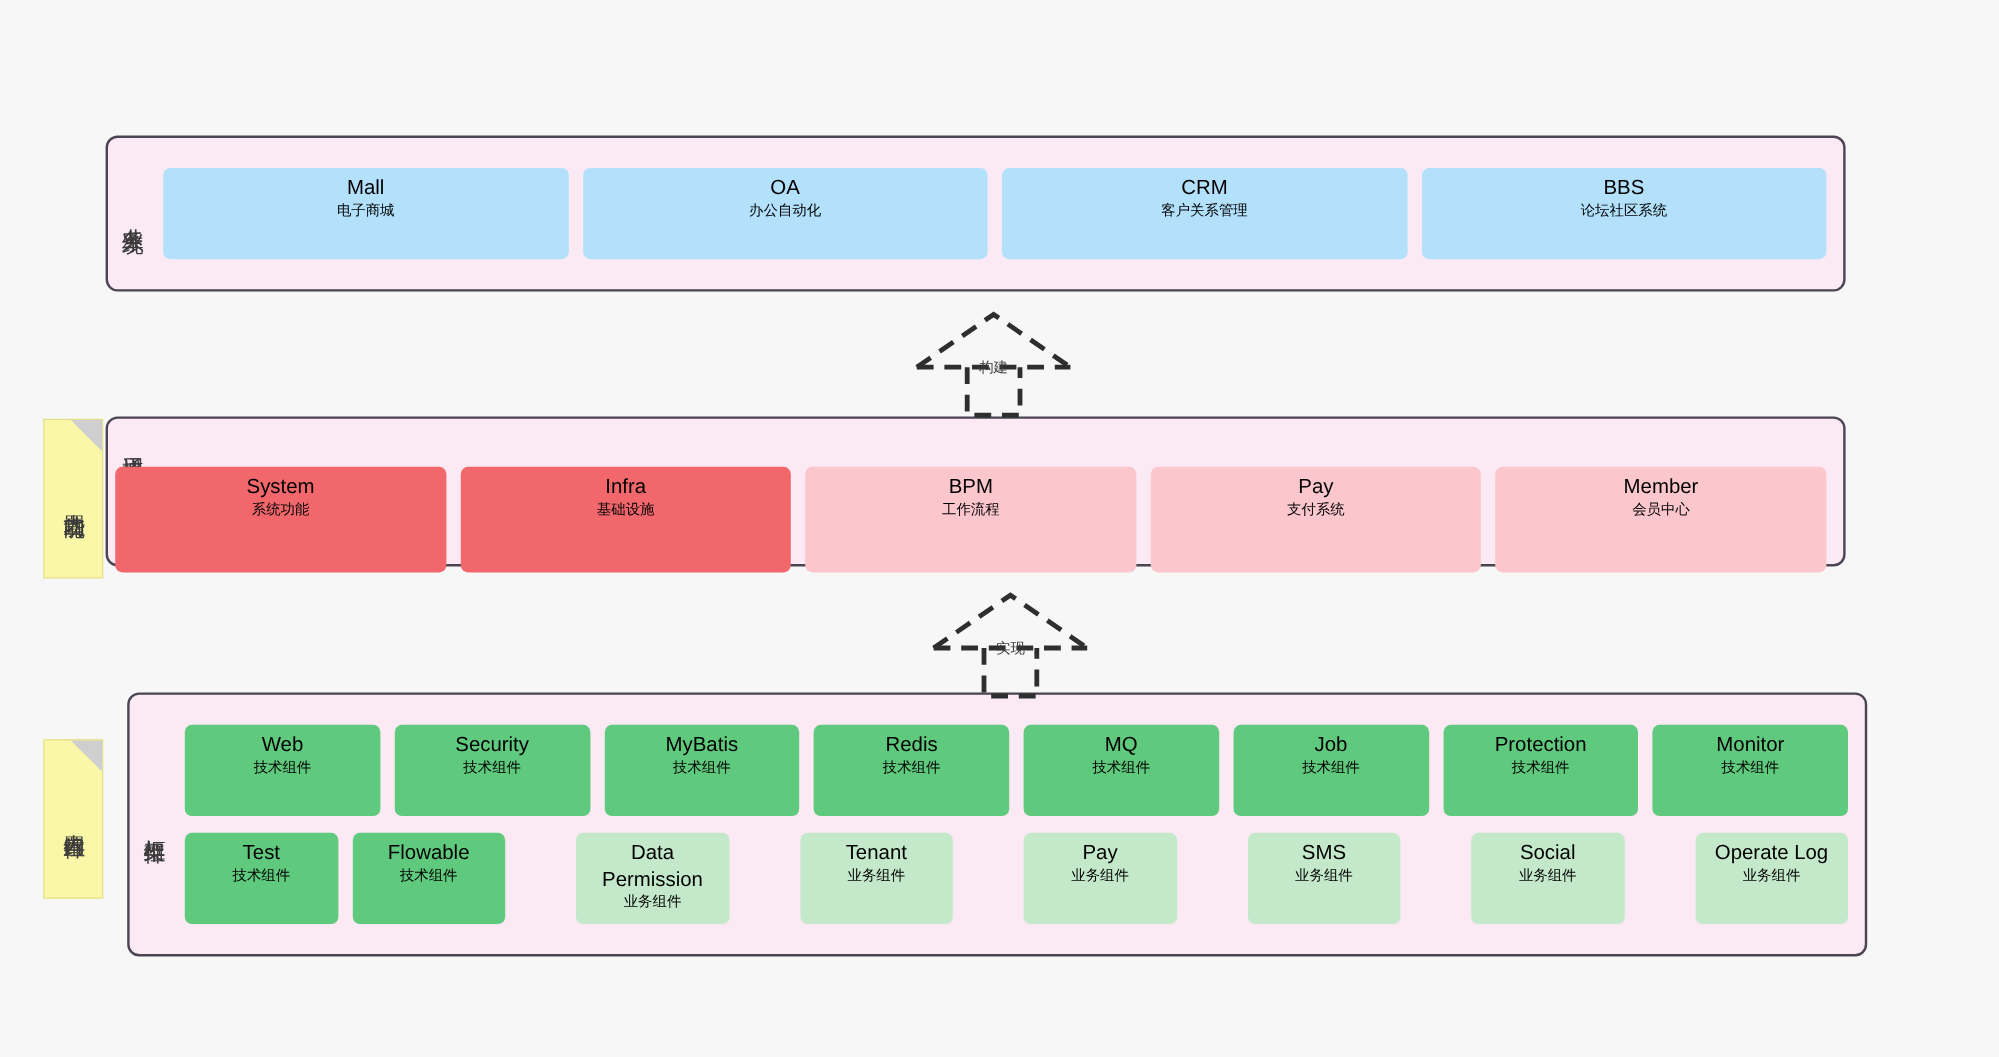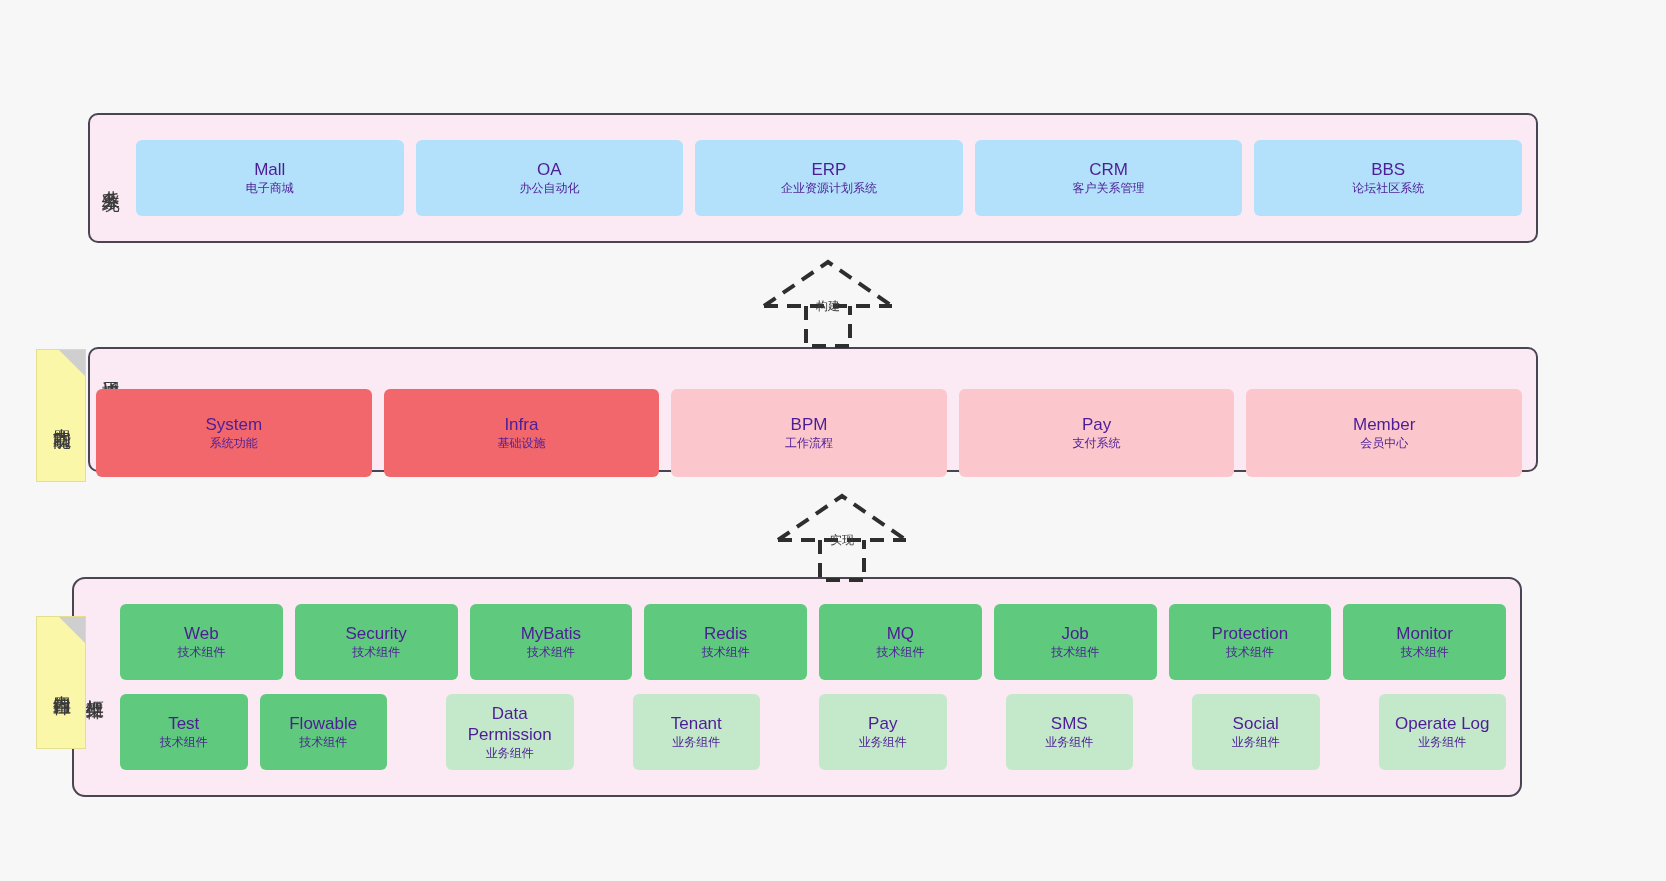--- a/index.html
+++ b/index.html
@@ -59,25 +59,24 @@
     justify-content:space-between;
   }
 
   
   .card{
     flex:1 1 0;
     border-radius:6px;
     display:flex;
     flex-direction:column;
     align-items:center;
-    justify-content:center;
     text-align:center;
     font-size:17px;
     line-height:1.28;
-    color:#4c1d95;
+    color:#000000;
     box-sizing:border-box;
     padding:6px 4px;
     user-select:none;
   }
   .card .en{font-size:17px;}
   .card .cn{font-size:12px;}
   .card.blue{background:#b3e0fb;height:76px;}
   .card.red{background:#f2676b;height:88px;}
   .card.pink{background:#fbc7cd;height:88px;}
   .card.green{background:#5fc97d;height:76px;}
@@ -135,24 +134,20 @@
 
       <div class="card blue">
         <span class="en">Mall</span>
         <span class="cn">电子商城</span>
       </div>
       <div class="card blue">
         <span class="en">OA</span>
         <span class="cn">办公自动化</span>
       </div>
       <div class="card blue">
-        <span class="en">ERP</span>
-        <span class="cn">企业资源计划系统</span>
-      </div>
-      <div class="card blue">
         <span class="en">CRM</span>
         <span class="cn">客户关系管理</span>
       </div>
       <div class="card blue">
         <span class="en">BBS</span>
         <span class="cn">论坛社区系统</span>
       </div>
 
     </div>
   </div>
@@ -206,21 +201,21 @@
       <polyline points="46,48 46,88 90,88 90,48" fill="none" stroke="#2e2e2e" stroke-width="4" stroke-dasharray="14,9"></polyline>
     </svg>
     <span class="lbl" style="top:40px;">实现</span>
   </div>
 
   <div class="note" style="left:36px;top:616px;width:50px;height:133px;">
     <span class="fold"></span>
     <span>内置组件</span>
   </div>
 
-  <div class="layer" style="left:72px;top:577px;width:1450px;height:220px;border-radius:13px;">
+  <div class="layer" style="left:106px;top:577px;width:1450px;height:220px;">
     <div class="layer-title">框架组件</div>
     <div class="layer-body two-row">
 
       <div class="row">
         <div class="card green">
           <span class="en">Web</span>
           <span class="cn">技术组件</span>
         </div>
         <div class="card green">
           <span class="en">Security</span>

